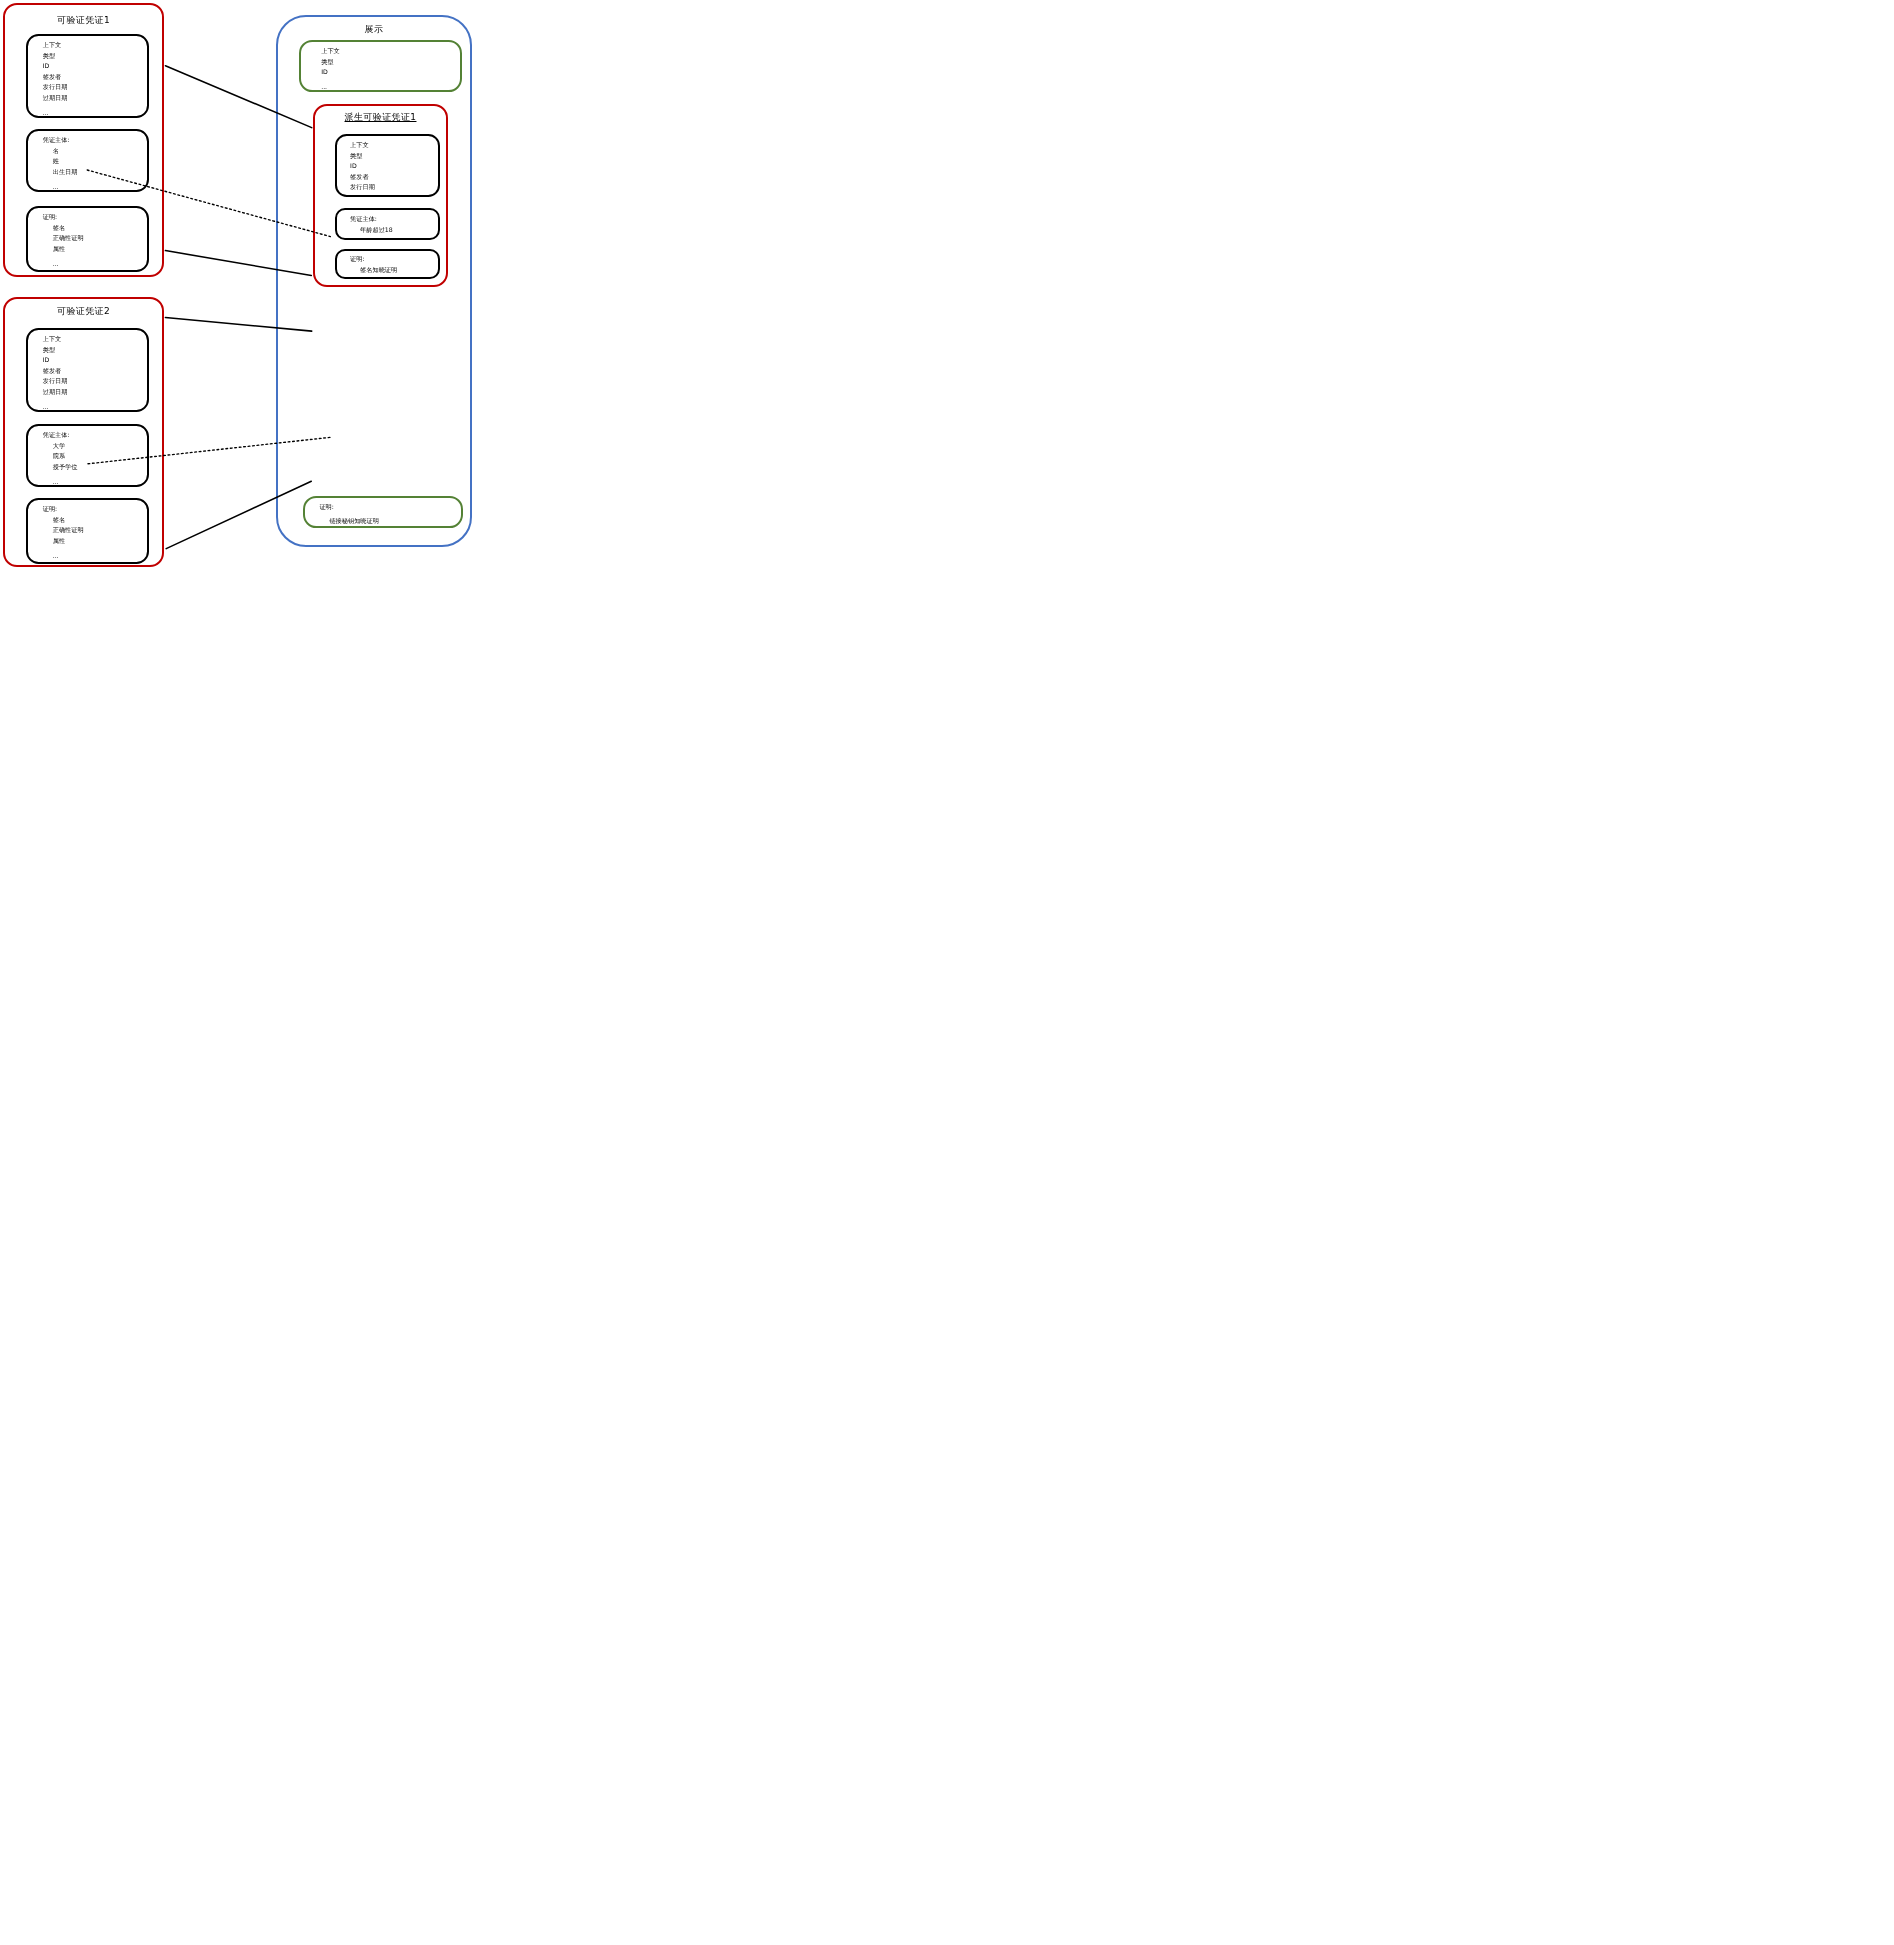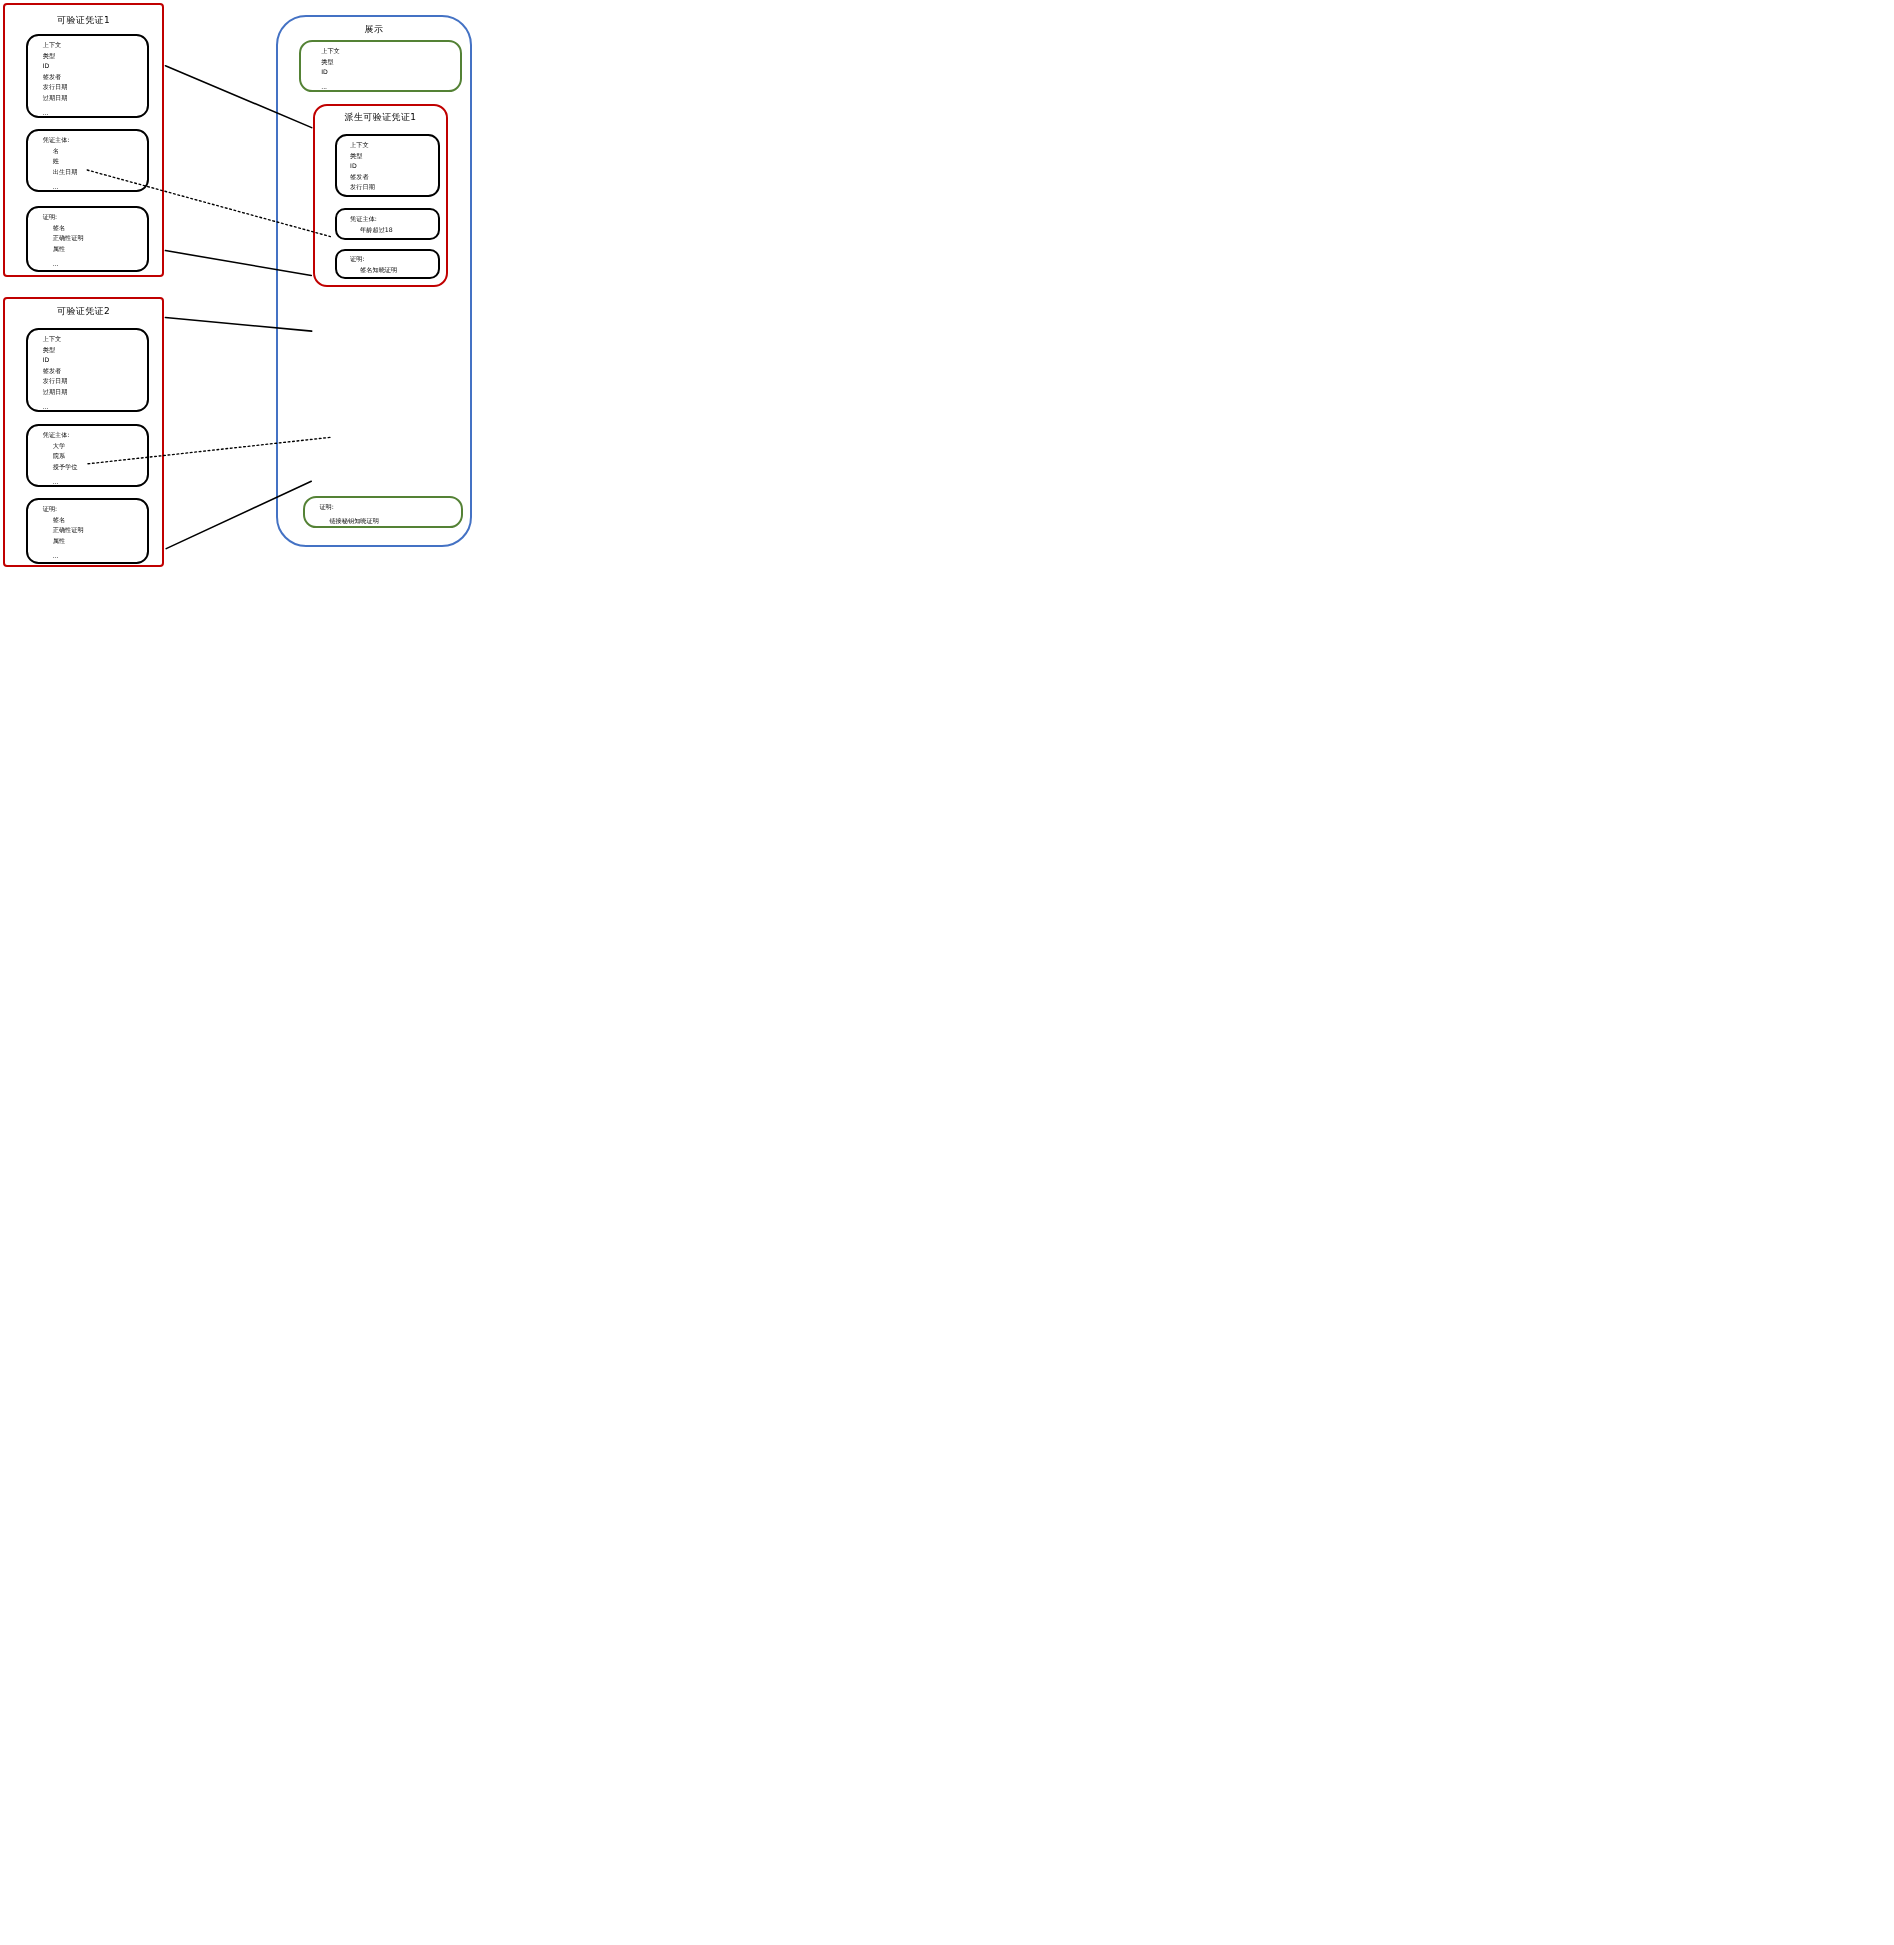--- a/index.html
+++ b/index.html
@@ -6,21 +6,21 @@
     --red:#C00000; --blue:#4472C4; --green:#548235; --black:#000000; --bg:#FFFFFF;
   }
   html,body{margin:0;padding:0;background:#fff;}
   body{font-family:"DejaVu Sans","Liberation Sans",sans-serif;color:#000;}
   .canvas{
     position:relative;width:474px;height:570px;background:var(--bg);
     overflow:hidden;
   }
   
   .outer{position:absolute;border-style:solid;background:#fff;box-sizing:border-box;}
-  .outer.red{border-color:var(--red);border-width:2.3px;border-radius:4px;}
+  .outer.red{border-color:var(--red);border-width:2.3px;border-radius:14px;}
   .outer.blue{border-color:var(--blue);border-width:2.3px;border-radius:18px;}
   .outer-title{
     position:absolute;left:0;right:0;text-align:center;
     font-size:9px;line-height:11px;font-weight:400;letter-spacing:0.4px;
   }
   
   .greenbox{
     position:absolute;border:2.3px solid var(--green);border-radius:13.2px;
     background:#fff;box-sizing:border-box;
   }
@@ -125,21 +125,21 @@
     <div class="greenbox pad53 has-dots" style="left:20.6px;top:23px;width:163px;height:52px;padding-top:4.3px;">
       <div class="lines">
           <div class="line">上下文</div>
           <div class="line">类型</div>
           <div class="line">ID</div>
           <div class="line">...</div>
         </div>
     </div>
 
     <div class="outer red" style="left:35px;top:87px;width:135px;height:183px;border-radius:14px;">
-      <div class="outer-title" style="top:6.2px;">派生可验证凭证1</div>
+      <div class="outer-title" style="top:6.2px;text-decoration:underline;">派生可验证凭证1</div>
 
       <div class="inner pad35" style="left:19.5px;top:28px;width:105px;height:63px;">
         <div class="lines">
             <div class="line">上下文</div>
             <div class="line">类型</div>
             <div class="line">ID</div>
             <div class="line">签发者</div>
             <div class="line">发行日期</div>
           </div>
       </div>

